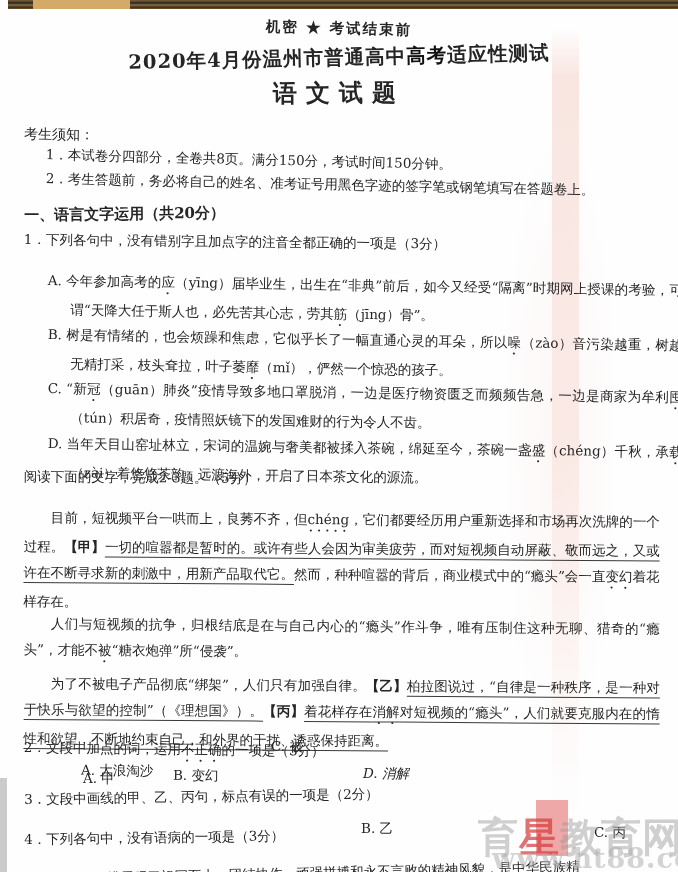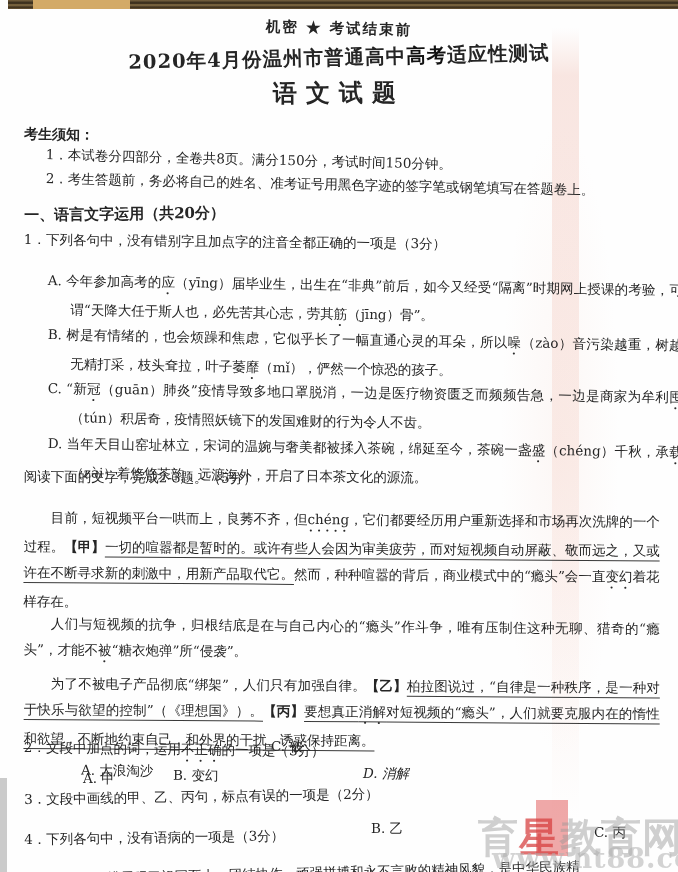--- a/index.html
+++ b/index.html
@@ -21,21 +21,21 @@
   .gray-edge{left:0;top:778px;width:7px;height:94px;background:#cbcbcb;}
   
   .cls-line{left:0;top:17px;width:678px;text-align:center;font-weight:bold;font-size:14.5px;
     transform:rotate(1.4deg);letter-spacing:2px;}
   .title-line{left:0;top:43px;width:678px;text-align:center;font-weight:bold;font-size:19.5px;
     transform:rotate(-1.3deg);letter-spacing:1px;}
   .title-em{font-weight:900;color:#111;}
   .subject{left:0;top:74px;width:678px;text-align:center;font-weight:bold;font-size:24px;
     letter-spacing:9px;transform:rotate(-0.4deg);}
   
-  .notice-h{left:24px;top:124px;font-weight:bold;font-size:14px;transform:rotate(1deg);}
+  .notice-h{left:24px;top:124px;font-weight:normal;font-size:14px;transform:rotate(1deg);}
   .notice-1{left:46px;top:144px;width:600px;transform:rotate(1.4deg);transform-origin:left top;}
   .notice-2{left:46px;top:168px;width:615px;transform:rotate(1.2deg);transform-origin:left top;}
   
   .sec-h{left:24px;top:204px;font-weight:bold;font-size:15px;transform:rotate(-0.7deg);transform-origin:left top;}
   .q1-stem{left:24px;top:229px;width:620px;transform:rotate(0.6deg);transform-origin:left top;}
   .opt{left:48px;width:612px;padding-left:23px;text-indent:-23px;line-height:27.5px;
     transform-origin:left top;text-align:justify;}
   .opt .lbl{margin-right:4px;}
   .oA{top:253px;transform:rotate(0.9deg);}
   .oB{top:307px;transform:rotate(1deg);}
@@ -96,31 +96,31 @@
 
 <div class="abs q1-stem">1．下列各句中，没有错别字且加点字的注音全都正确的一项是（3分）</div>
 <p class="abs opt oA"><span class="lbl">A.</span><span>今年参加高考的</span><span class="dot-em">应</span><span>（yīng）届毕业生，出生在“非典”前后，如今又经受“隔离”时期网上授课的考验，可谓“天降大任于斯人也，必先苦其心志，劳其</span><span class="dot-em">筋</span><span>（jīng）骨”。</span></p>
 <p class="abs opt oB"><span class="lbl">B.</span><span>树是有情绪的，也会烦躁和焦虑，它似乎长了一幅直通心灵的耳朵，所以</span><span class="dot-em">噪</span><span>（zào）音污染越重，树越无精打采，枝头耷拉，叶子萎</span><span class="dot-em">靡</span><span>（mǐ），俨然一个惊恐的孩子。</span></p>
 <p class="abs opt oC"><span class="lbl">C.</span><span>“新</span><span class="dot-em">冠</span><span>（guān）肺炎”疫情导致多地口罩脱消，一边是医疗物资匮乏而频频告急，一边是商家为牟利</span><span class="dot-em">囤</span><span>（tún）积居奇，疫情照妖镜下的发国难财的行为令人不齿。</span></p>
 <p class="abs opt oD"><span class="lbl">D.</span><span>当年天目山窑址林立，宋词的温婉与奢美都被揉入茶碗，绵延至今，茶碗一盏</span><span class="dot-em">盛</span><span>（chéng）千秋，承</span><span class="dot-em">载</span><span>（zài）着悠悠茶韵，远渡海外，开启了日本茶文化的源流。</span></p>
 
 <div class="abs read-intro">阅读下面的文字，完成2-3题。（5分）</div>
 <p class="abs para p1"><span>目前，短视频平台一哄而上，良莠不齐，但</span><span class="dot-em">chéng</span><span>，它们都要经历用户重新选择和市场再次洗牌的一个过程。</span><span class="mk">【甲】</span><span class="uline">一切的喧嚣都是暂时的。或许有些人会因为审美疲劳，而对短视频自动屏蔽、敬而远之，又或许在不断寻求新的刺激中，用新产品取代它。</span><span>然而，种种喧嚣的背后，商业模式中的“瘾头”会一直</span><span class="dot-em">变幻</span><span>着花样存在。</span></p>
 <p class="abs para p2"><span>人们与短视频的抗争，归根结底是在与自己内心的“瘾头”作斗争，唯有压制住这种无聊、猎奇的“瘾头”，才能不</span><span class="dot-em">被</span><span>“糖衣炮弹”所“侵袭”。</span></p>
-<p class="abs para p3"><span>为了不被电子产品彻底“绑架”，人们只有加强自律。</span><span class="mk">【乙】</span><span class="uline">柏拉图说过，“自律是一种秩序，是一种对于快乐与欲望的控制”（《理想国》）。</span><span class="mk">【丙】</span><span class="uline">要想真正</span><span class="uline dot-em">消解</span><span class="uline">对短视频的“瘾头”，人们就要克服内在的惰性和欲望，不断地约束自己，和外界的干扰、诱惑保持距离。</span></p>
+<p class="abs para p3"><span>为了不被电子产品彻底“绑架”，人们只有加强自律。</span><span class="mk">【乙】</span><span class="uline">柏拉图说过，“自律是一种秩序，是一种对于快乐与欲望的控制”（《理想国》）。</span><span class="mk">【丙】</span><span class="uline">着花样存在</span><span class="uline dot-em">消解</span><span class="uline">对短视频的“瘾头”，人们就要克服内在的惰性和欲望，不断地约束自己，和外界的干扰、诱惑保持距离。</span></p>
 
 <div class="abs q2-stem"><span>2．文段中加点的词，运用</span><span class="dot-em">不正确</span><span>的一项是（3分）</span></div>
 <span class="abs optcell" style="left:50px;top:760px;transform:rotate(0.8deg);">A. 大浪淘沙</span>
 <span class="abs optcell" style="left:142px;top:765px;transform:rotate(0.6deg);">B. 变幻</span>
 <span class="abs optcell" style="left:240px;top:736px;">C. 被</span>
 <span class="abs optcell" style="left:332px;top:763px;font-style:italic;">D. 消解</span>
 
 <div class="abs q3-stem">3．文段中画线的甲、乙、丙句，标点有误的一项是（2分）</div>
 <span class="abs optcell" style="left:52px;top:768px;text-align:center;">A. 甲</span>
-<span class="abs optcell" style="left:340px;top:818px;">B. 乙</span>
+<span class="abs optcell" style="left:330px;top:818px;">B. 乙</span>
 <span class="abs optcell" style="left:563px;top:822px;">C. 丙</span>
 
 <div class="abs q4-stem">4．下列各句中，没有语病的一项是（3分）</div>
 <p class="abs q4-a"><span class="lbl">A.</span> <span>中国女排展现了祖国至上、团结协作、顽强拼搏和永不言败的精神风貌，是中华民族精</span></p>
 
 <div class="abs wm-red-box"></div>
 <div class="abs wm-name"><span>育</span><span class="wm-star">星</span><span>教育网</span></div>
 <div class="abs wm-url">www.ht88.com</div>
 
 </body></html>

